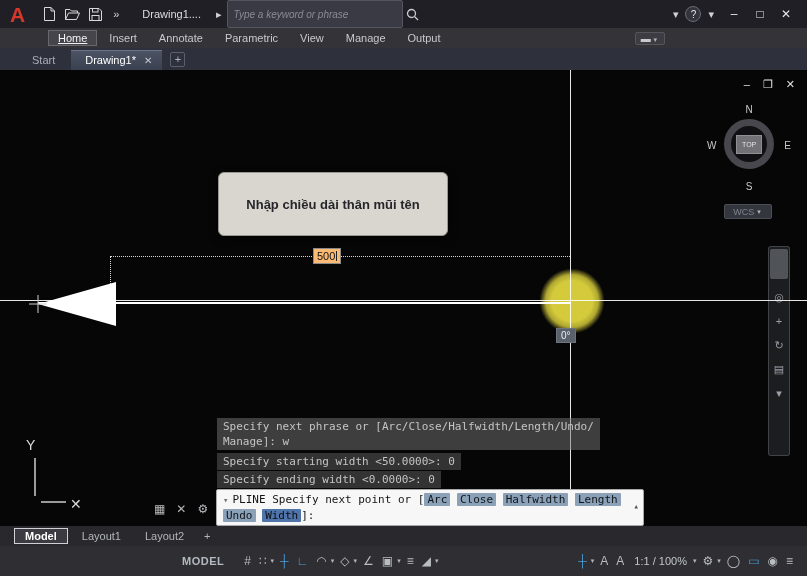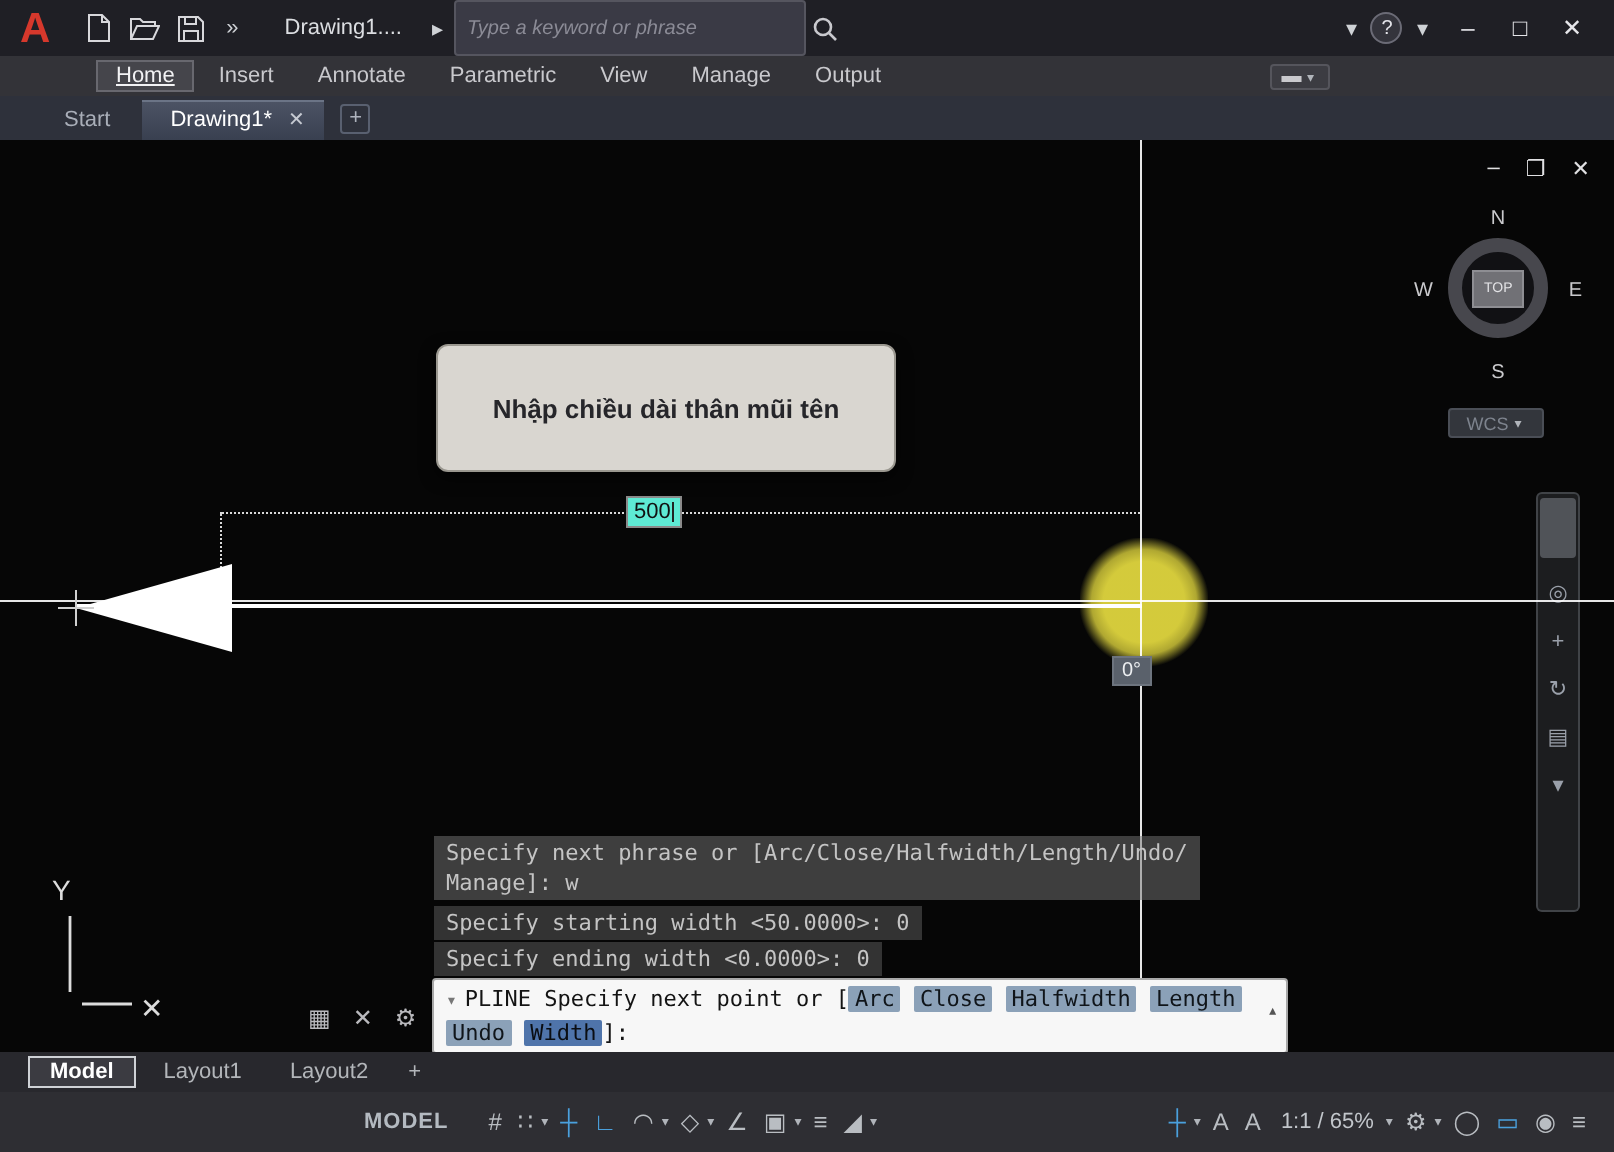--- a/index.html
+++ b/index.html
@@ -64,21 +64,21 @@
   .nav-wheel { width:18px; height:30px; background:rgba(160,165,175,.4); border-radius:2px; margin-bottom:6px; }
   .nav-ic { color:#9aa0aa; font-size:11px; height:24px; line-height:24px; }
 
   .tooltip { position:absolute; left:218px; top:102px; width:230px; height:64px; background:#d9d6d0;
              border:1px solid #9a978f; border-radius:6px; box-shadow:0 3px 8px rgba(0,0,0,.6);
              display:flex; align-items:center; justify-content:center;
              color:#26262a; font-size:13px; font-weight:bold; }
 
   .dot-h { position:absolute; left:110px; top:186px; width:460px; border-top:1px dotted #d8d8d8; }
   .dot-v { position:absolute; left:110px; top:186px; height:48px; border-left:1px dotted #d8d8d8; }
-  .dyninput { position:absolute; left:313px; top:178px; background:#5eead4; border:1px solid #8a8a8a;
+  .dyninput { position:absolute; left:313px; top:178px; background:#fdba74; border:1px solid #8a8a8a;
               color:#111; font-size:11px; padding:1px 3px; display:flex; align-items:center; }
   .caret { display:inline-block; width:1px; height:10px; background:#222; margin-left:1px; }
 
   .pline { position:absolute; left:38px; top:232px; width:533px; height:2px; background:#fff; }
   .cross-v { position:absolute; left:570px; top:0; width:1px; height:456px; background:rgba(255,255,255,.9); }
   .cross-h { position:absolute; left:0; top:230px; width:807px; height:1px; background:rgba(255,255,255,.9); }
   .glow { position:absolute; left:540px; top:199px; width:64px; height:64px;
           background:radial-gradient(circle, rgba(223,213,62,.95) 0 45%, rgba(218,208,60,.8) 58%, rgba(218,208,60,0) 72%); }
   .angle-badge { position:absolute; left:556px; top:258px; background:#5a616b; border:1px solid #6d747e;
                  color:#eceef0; font-size:10px; padding:1px 4px; }
@@ -291,21 +291,21 @@
     <span class="sbi">▣</span>
     <span class="sbd">▾</span>
     <span class="sbi">≡</span>
     <span class="sbi">◢</span>
     <span class="sbd">▾</span>
     <span class="sb-flex"></span>
     <span class="sbi on">┼</span>
     <span class="sbd">▾</span>
     <span class="sbi">A</span>
     <span class="sbi">A</span>
-    <span class="sb-scale">1:1 / 65%</span>
+    <span class="sb-scale">1:1 / 100%</span>
     <span class="sbd">▾</span>
     <span class="sbi">⚙</span>
     <span class="sbd">▾</span>
     <span class="sbi">◯</span>
     <span class="sbi on">▭</span>
     <span class="sbi">◉</span>
     <span class="sbi">≡</span>
   </div>
 
 </div>

